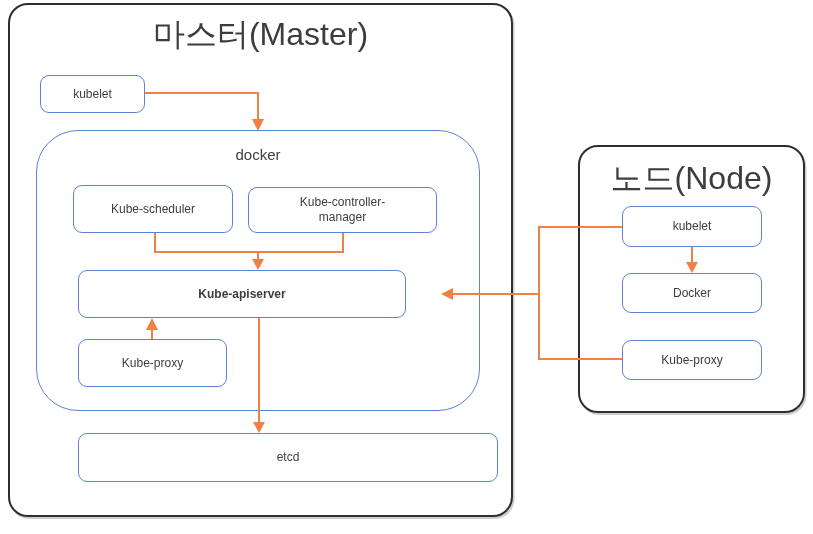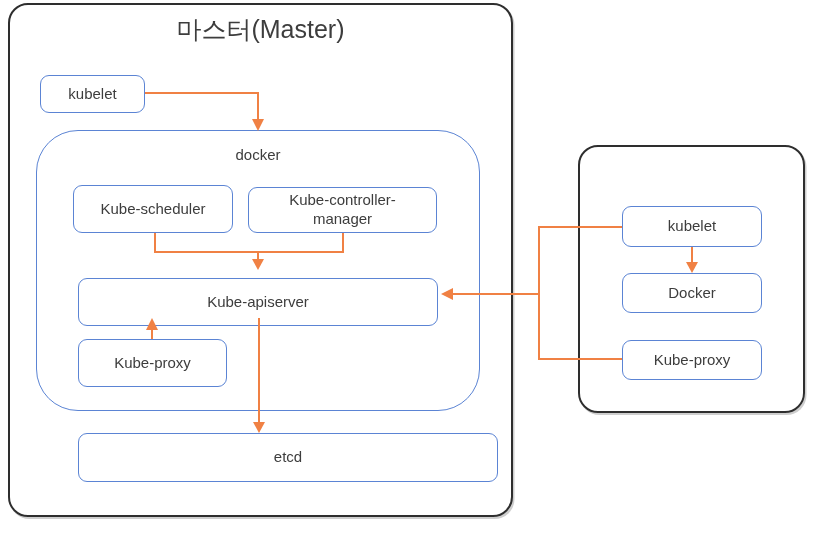--- a/index.html
+++ b/index.html
@@ -15,34 +15,34 @@
     position:absolute;
     border:2px solid #2e2e2e;
     border-radius:20px;
     background:transparent;
     box-shadow:1.5px 2px 0 rgba(60,60,60,0.25);
     box-sizing:border-box;
   }
   .panel-title{
     position:absolute;
     text-align:center;
-    font-size:25px;
+    font-size:32px;
     color:#3d3d3d;
     white-space:nowrap;
   }
   .blue-box{
     position:absolute;
     border:1.6px solid #5b84d4;
     border-radius:9px;
     background:#ffffff;
     box-sizing:border-box;
     display:flex;
     align-items:center;
     justify-content:center;
-    font-size:15px;
+    font-size:12px;
     color:#3d3d3d;
     text-align:center;
     line-height:1.25;
   }
   .container-box{
     position:absolute;
     border:1.6px solid #5b84d4;
     border-radius:42px;
     background:transparent;
     box-sizing:border-box;
@@ -71,37 +71,38 @@
 </style>
 </head>
 <body>
 
 <div class="canvas">
 
   <div class="outer-box" style="left:8px;top:3px;width:505px;height:514px;"></div>
   <div class="panel-title" style="left:8px;top:13px;width:505px;">마스터(Master)</div>
 
   <div class="outer-box" style="left:578px;top:145px;width:227px;height:268px;"></div>
+  <div class="panel-title" style="left:578px;top:157px;width:227px;">노드(Node)</div>
 
   <div class="container-box" style="left:36px;top:130px;width:444px;height:281px;"></div>
   <div class="container-label" style="left:36px;top:146px;width:444px;">docker</div>
 
   <div class="blue-box" style="left:40px;top:75px;width:105px;height:38px;">
     <span>kubelet</span>
   </div>
 
   <div class="blue-box" style="left:248px;top:187px;width:189px;height:46px;">
     <span class="wrap-label">Kube-controller-manager</span>
   </div>
 
   <div class="blue-box" style="left:73px;top:185px;width:160px;height:48px;">
     <span>Kube-scheduler</span>
   </div>
 
-  <div class="blue-box" style="left:78px;top:278px;width:360px;height:48px;">
+  <div class="blue-box" style="left:78px;top:270px;width:328px;height:48px;font-weight:bold;">
     <span>Kube-apiserver</span>
   </div>
 
   <div class="blue-box" style="left:78px;top:339px;width:149px;height:48px;">
     <span>Kube-proxy</span>
   </div>
 
   <div class="blue-box" style="left:78px;top:433px;width:420px;height:49px;">
     <span>etcd</span>
   </div>

